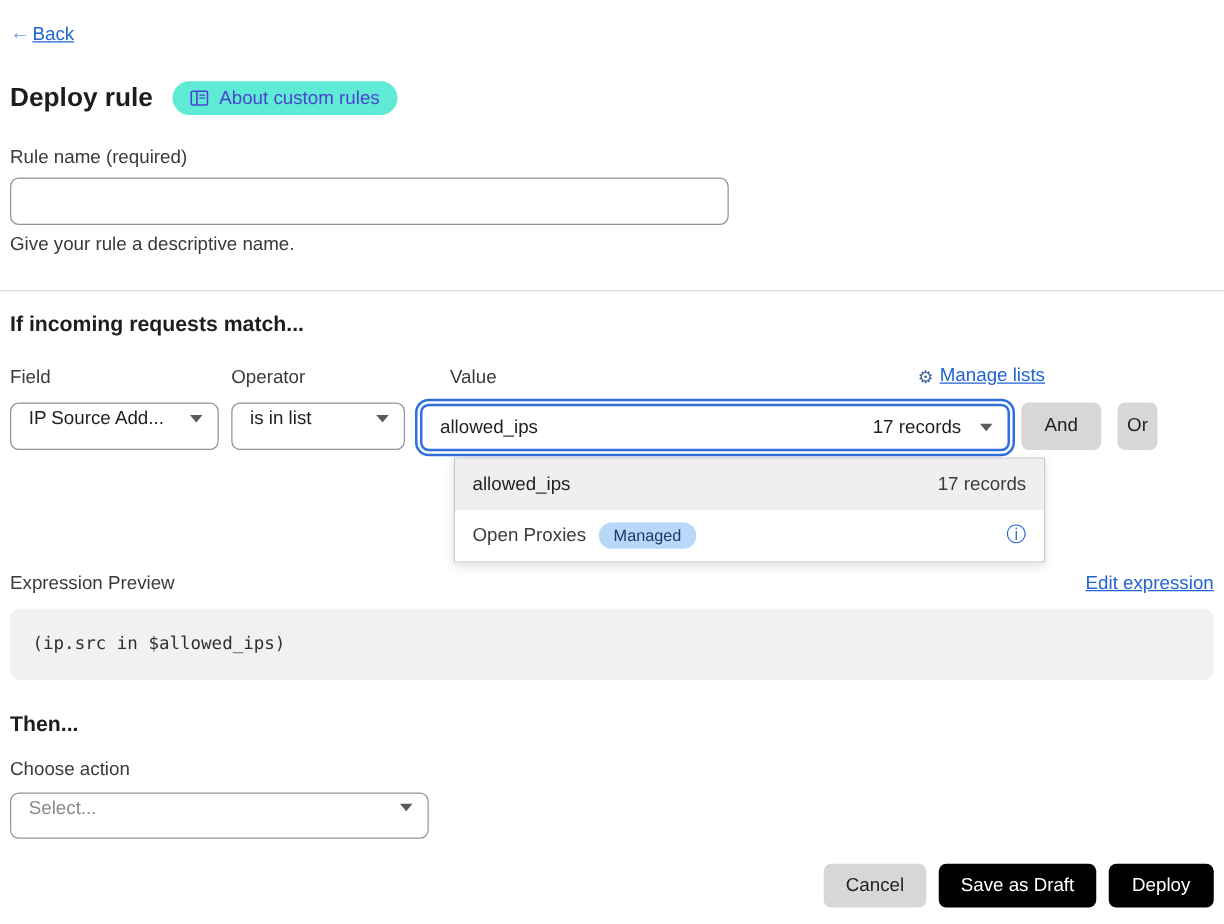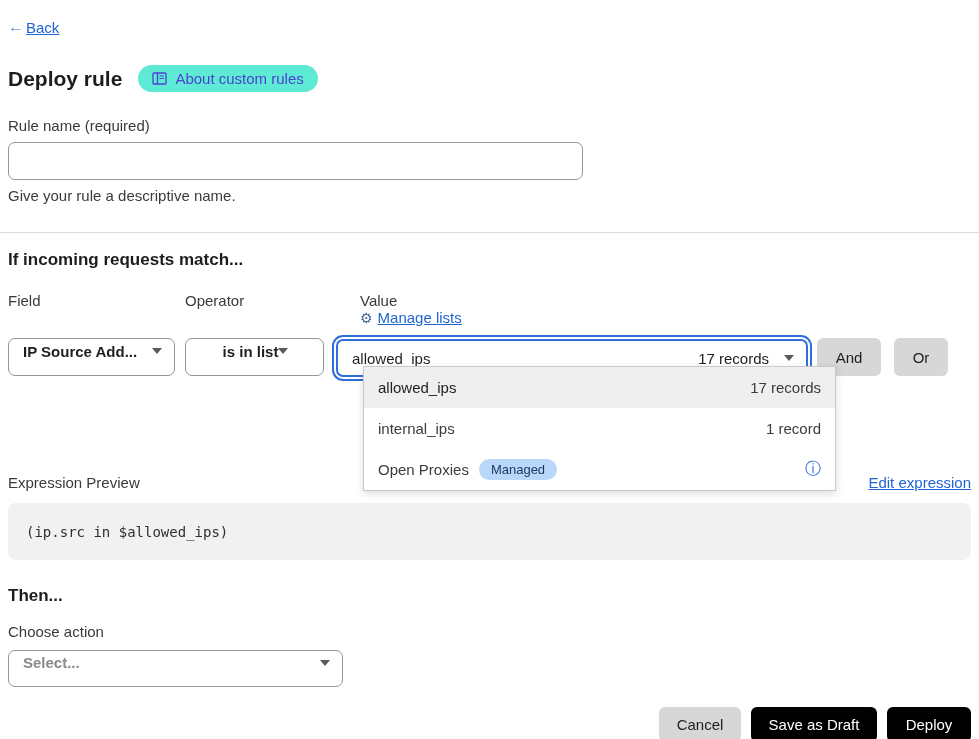--- a/index.html
+++ b/index.html
@@ -37,50 +37,50 @@
   .helper-text { margin-top: 7px; font-size: 15px; color: #3a3a3a; }
 
   .divider { margin: 28px -8px 0 -8px; border: none; border-top: 1px solid #dcdcdc; }
 
   .section-heading { margin: 17px 0 0 0; font-size: 17px; font-weight: 700; color: #1d1d1d; }
 
   
   .labels-row { margin-top: 22px; display: flex; font-size: 15px; color: #3a3a3a; align-items: baseline; }
   .label-field { width: 177px; }
   .label-operator { width: 175px; }
-  .label-value-wrap { width: 476px; display: flex; justify-content: space-between; align-items: baseline; flex-direction: column; }
+  .label-value-wrap { width: 476px; display: flex; justify-content: space-between; align-items: baseline; }
   .manage-link { color: #2165d2; text-decoration: none; cursor: pointer; display: inline-flex; align-items: center; gap: 5px; }
   .manage-text { text-decoration: underline; }
   .gear-icon { font-size: 14px; color: #44639c; text-decoration: none; }
 
   
   .controls-row { margin-top: 12px; display: flex; align-items: flex-start; }
   .select {
     height: 38px; background: #fff; border: 1px solid #949494; border-radius: 7px;
     display: flex; align-items: center; justify-content: space-between;
-    padding: 0 12px 12px 14px; font-size: 15px; color: #1f1f1f; cursor: pointer; font-weight: bold;
+    padding: 0 12px 12px 14px; font-size: 15px; color: #1f1f1f; cursor: pointer;
   }
   .field-select { width: 167px; margin-right: 10px; }
-  .operator-select { width: 139px; margin-right: 8px; justify-content: center; }
+  .operator-select { width: 139px; margin-right: 8px; }
   .value-col { width: 476px; }
   .value-select {
     width: 472px; height: 38px; margin: 1px 0 0 4px;
     border: 2px solid #2e6fdc; border-radius: 7px;
     outline: 2px solid #2e6fdc; outline-offset: 2px;
     display: flex; align-items: center; justify-content: space-between;
     padding: 0 12px 0 14px; font-size: 15px; background: #fff; cursor: pointer;
   }
   .value-right { display: flex; align-items: center; gap: 15px; }
   .caret { width: 0; height: 0; border-left: 5px solid transparent; border-right: 5px solid transparent; border-top: 6px solid #5a5a5a; }
   .btn-gray {
     height: 38px; background: #d7d7d7; color: #1f1f1f; border: none; border-radius: 6px;
     font-family: "Liberation Sans", sans-serif; font-size: 15px; cursor: pointer;
   }
   .and-btn { width: 64px; margin-left: 9px; }
-  .or-btn { width: 54px; margin-left: 13px; }
+  .or-btn { width: 32px; margin-left: 13px; }
 
   
   .dropdown-menu {
     position: absolute; left: 363px; top: 366px; width: 473px;
     background: #fff; border: 1px solid #c9c9c9;
     box-shadow: 0 3px 8px rgba(0,0,0,0.13); z-index: 10;
   }
   .menu-row {
     height: 41px; display: flex; align-items: center; justify-content: space-between;
     padding: 0 14px; font-size: 15px; color: #3c3c3c; cursor: pointer; background: #fff;
@@ -186,24 +186,20 @@
     <button class="btn-gray and-btn">And</button>
     <button class="btn-gray or-btn">Or</button>
   </div>
 
   <div class="dropdown-menu">
     <div class="menu-row highlighted">
       <span>allowed_ips</span>
       <span class="menu-count">17 records</span>
     </div>
     <div class="menu-row">
-      <span>internal_ips</span>
-      <span class="menu-count">1 record</span>
-    </div>
-    <div class="menu-row">
       <span class="menu-left">
         <span>Open Proxies</span>
         <span class="managed-badge">Managed</span>
       </span>
       <span class="info-icon">ⓘ</span>
     </div>
   </div>
 
   <div class="expr-row">
     <span class="expr-label">Expression Preview</span>

